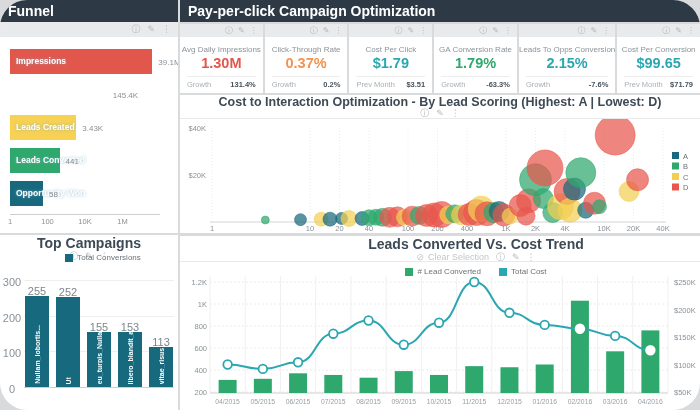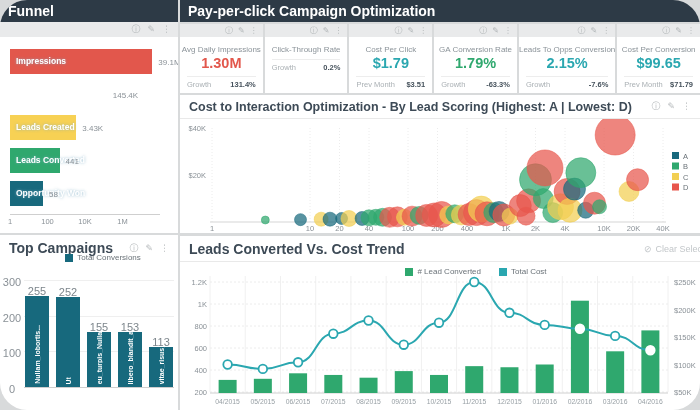--- a/index.html
+++ b/index.html
@@ -5,21 +5,21 @@
   * { margin:0; padding:0; box-sizing:border-box; }
   html,body { background:#d8dadb; font-family:"Liberation Sans",sans-serif; }
   #app { position:relative; width:700px; height:410px; background:#d8dadb; overflow:hidden;border-radius:27px; }
   .panel { position:absolute; background:#fff; overflow:hidden; }
   .dark-header { background:#2d3a46; color:#fff; font-weight:bold; font-size:14px;
                  line-height:22px; height:22px; padding:0 8px; white-space:nowrap; }
   .toolbar { background:#e9eaeb; display:flex; justify-content:flex-end; align-items:center;
              gap:7px; padding:0 7px; }
   .tb-icon { color:#b4b8ba; font-size:9px; line-height:1; cursor:pointer; }
   .white-header { display:flex; justify-content:space-between; align-items:center;
-                  padding:0 9px; border-bottom:1px solid #e9e9e9; background:#fff; }
+                  padding:0 9px; border-bottom:1px solid #e9e9e9; background:#fff;flex-direction:column; }
   .panel-title { font-weight:bold; color:#3d4a56; }
   .hdr-icons { display:flex; gap:7px; align-items:center; }
 
   
   #funnel-chart { position:relative; height:196px; }
   .f-bar { position:absolute; }
   .f-label { position:absolute; left:6px; top:0; color:#fff; font-weight:bold; font-size:8.5px;
              line-height:25px; white-space:nowrap; text-shadow:0 0 3px rgba(130,175,200,.85); }
   .f-val { position:absolute; font-size:8px; color:#8a9197; white-space:nowrap; }
   .f-axis { position:absolute; background:#cfcfcf; height:1px; }
@@ -114,20 +114,21 @@
           <b>131.4%</b>
         </div>
       </div>
       <div class="kpi-card">
         <div class="kpi-toolbar">
           <span class="tb-icon">ⓘ</span>
           <span class="tb-icon">✎</span>
           <span class="tb-icon">⋮</span>
         </div>
         <div class="kpi-label">Click-Through Rate</div>
+        <div class="kpi-value" style="color: rgb(240, 147, 78);">0.37%</div>
         <div class="kpi-div"></div>
         <div class="kpi-sub">
           <span>Growth</span>
           <b>0.2%</b>
         </div>
       </div>
       <div class="kpi-card">
         <div class="kpi-toolbar">
           <span class="tb-icon">ⓘ</span>
           <span class="tb-icon">✎</span>

